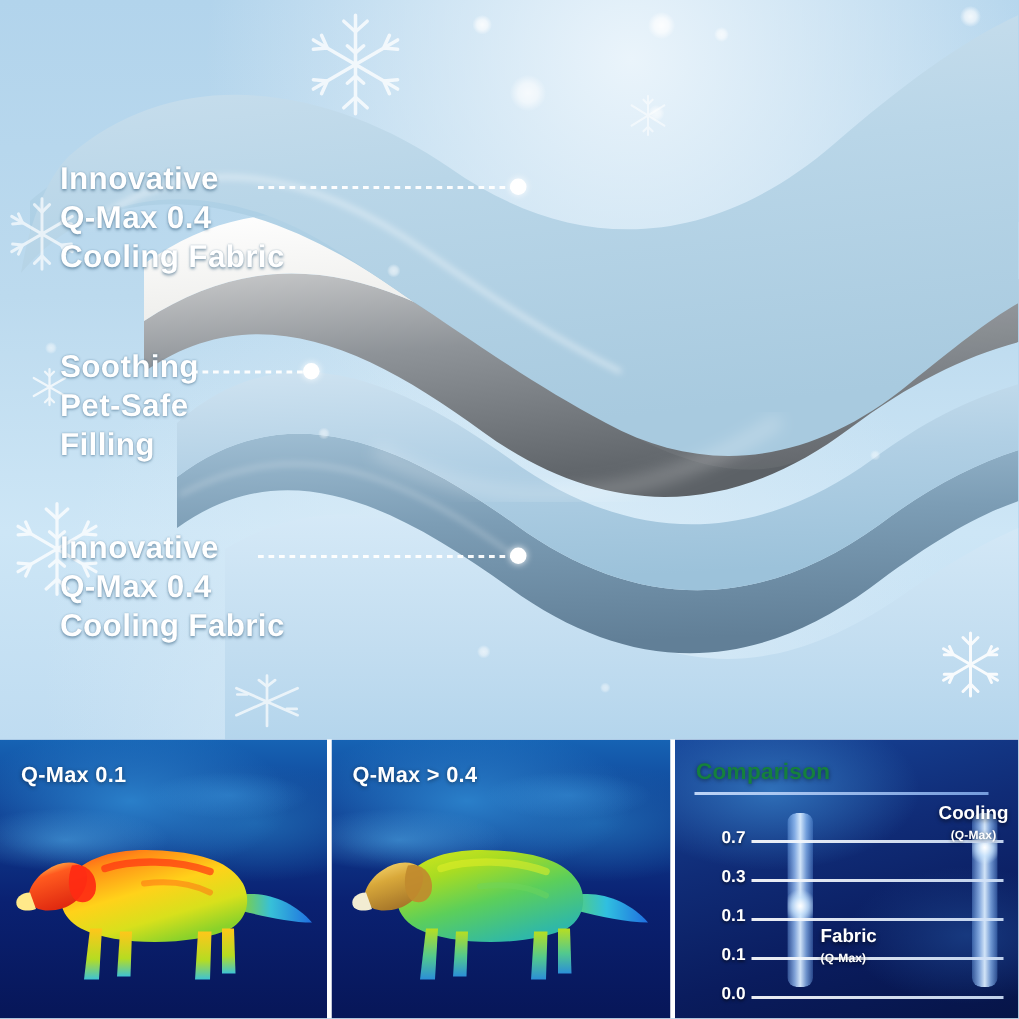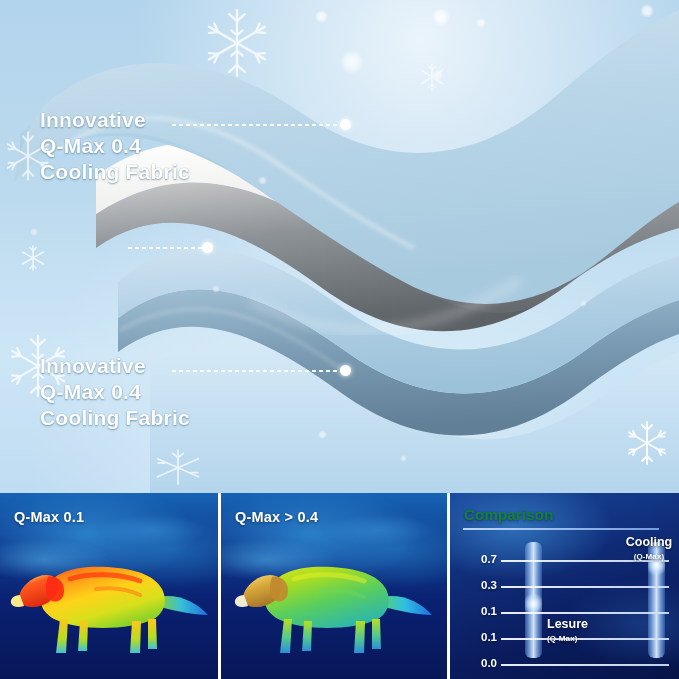--- a/index.html
+++ b/index.html
@@ -263,20 +263,25 @@
     <div class="bokeh" style="left:580px;top:300px;width:7px;height:7px;opacity:.45;"></div>
 
     <div class="callout" style="left:40px;top:83px;">
       <div class="ctext">Innovative
 Q-Max 0.4
 Cooling Fabric</div>
     </div>
     <div class="leader" style="left:172px;top:124px;width:170px;"></div>
     <div class="leader-dot" style="left:340px;top:119px;"></div>
 
+    <div class="callout" style="left:40px;top:208px;">
+      <div class="ctext">Soothing
+Pet-Safe
+Filling</div>
+    </div>
     <div class="leader" style="left:128px;top:247px;width:76px;"></div>
     <div class="leader-dot" style="left:202px;top:242px;"></div>
 
     <div class="callout" style="left:40px;top:329px;">
       <div class="ctext">Innovative
 Q-Max 0.4
 Cooling Fabric</div>
     </div>
     <div class="leader" style="left:172px;top:370px;width:170px;"></div>
     <div class="leader-dot" style="left:340px;top:365px;"></div>
@@ -400,21 +405,21 @@
         <div class="gridline" style="top:52px;"></div>
         <div class="ytick" style="top:45px;">0.3</div>
         <div class="gridline" style="top:78px;"></div>
         <div class="ytick" style="top:71px;">0.1</div>
         <div class="gridline" style="top:104px;"></div>
         <div class="ytick" style="top:97px;">0.1</div>
         <div class="gridline" style="top:130px;"></div>
         <div class="ytick" style="top:123px;">0.0</div>
 
         <div class="barlabel" style="left:84px;top:84px;">
-          <span>Lesure</span>
+          <span>Fabric</span>
           <span class="sub">(Q-Max)</span>
         </div>
         <div class="barlabel" style="left:144px;top:2px;text-align:center;width:84px;">
           <span>Cooling</span>
           <span class="sub">(Q-Max)</span>
         </div>
       </div>
     </div>
 
   </div>

